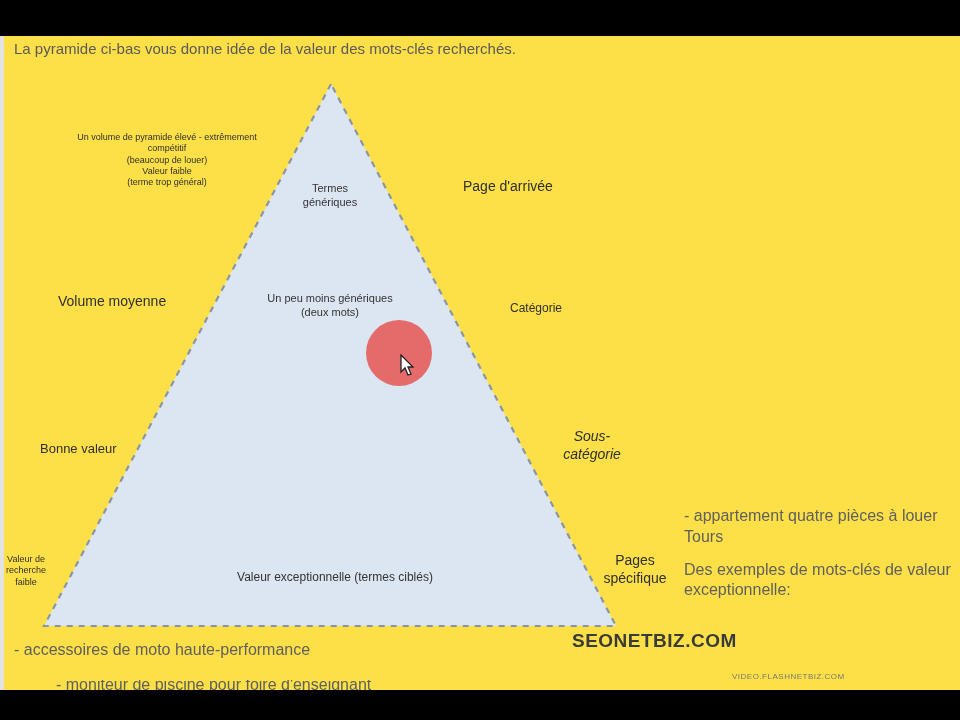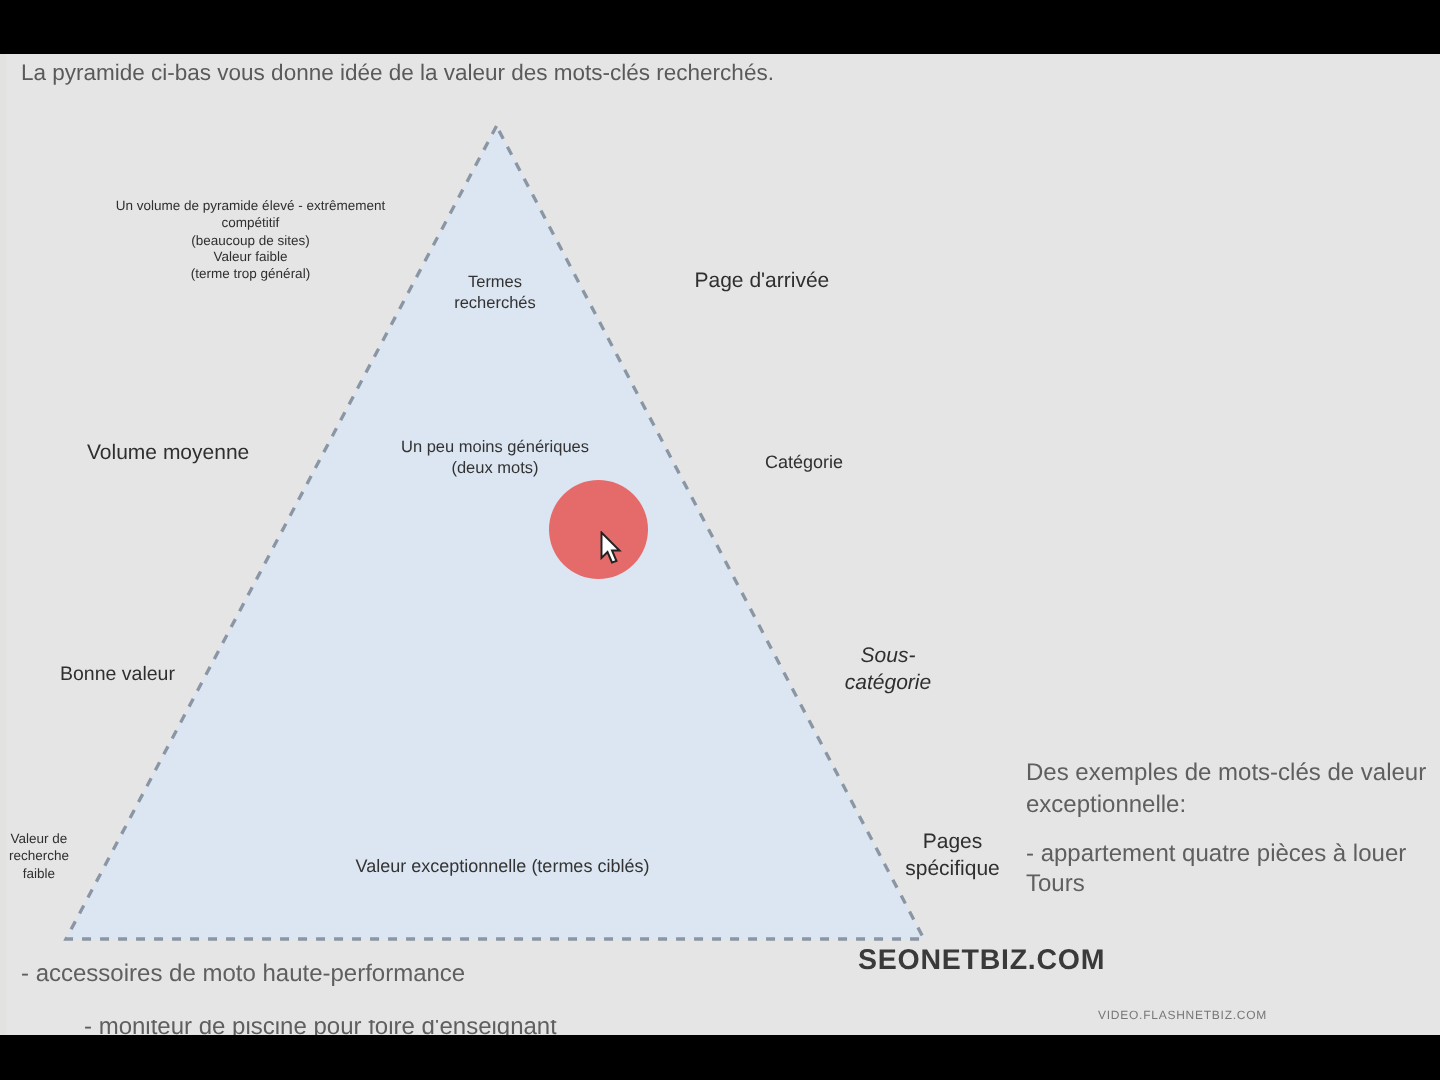--- a/index.html
+++ b/index.html
@@ -2,21 +2,21 @@
 <html><head>
 <meta charset="utf-8">
 <style>
   html, body { margin: 0; padding: 0; }
   body {
     width: 960px; height: 720px; background: #000; position: relative; overflow: hidden;
     font-family: "Liberation Sans", sans-serif;
   }
   .slide {
     position: absolute; left: 0; top: 36px; width: 960px; height: 654px;
-    background: #e5e5e5;
+    background: #fde047;
   }
   .slide-left-edge {
     position: absolute; left: 0; top: 0; width: 4px; height: 100%; background: #e2e3e0;
   }
   .intro {
     position: absolute; left: 14px; top: 4px; font-size: 15px; color: #5a5a5a; white-space: nowrap;
   }
   svg.pyramid { position: absolute; left: 0; top: 0; }
   .lbl { position: absolute; color: #2f2f2f; text-align: center; line-height: 1.25; }
   .small { font-size: 9px; }
@@ -52,32 +52,32 @@
   <div class="slide-left-edge"></div>
 
   <div class="intro">La pyramide ci-bas vous donne idée de la valeur des mots-clés recherchés.</div>
 
   <svg class="pyramid" width="960" height="654">
     <polygon points="331,48 44,590 616,590" fill="#dce6f2" stroke="#8a96a4" stroke-width="2.2" stroke-dasharray="6,6"></polygon>
   </svg>
 
   <div class="lbl inside" style="left:280px; top:146px; width:100px;">
     <div>Termes</div>
-    <div>recherchés</div>
+    <div>génériques</div>
   </div>
   <div class="lbl inside" style="left:235px; top:256px; width:190px;">
     <div>Un peu moins génériques</div>
     <div>(deux mots)</div>
   </div>
   <div class="lbl inside" style="left:170px; top:534px; width:330px; font-size:12px;">Valeur exceptionnelle (termes ciblés)</div>
 
   <div class="lbl small" style="left:52px; top:96px; width:230px;">
     <div>Un volume de pyramide élevé - extrêmement</div>
     <div>compétitif</div>
-    <div>(beaucoup de sites)</div>
+    <div>(beaucoup de louer)</div>
     <div>Valeur faible</div>
     <div>(terme trop général)</div>
   </div>
   <div class="lbl med" style="left:58px; top:257px; text-align:left; white-space:nowrap;">Volume moyenne</div>
   <div class="lbl" style="left:40px; top:405px; font-size:13px; text-align:left; white-space:nowrap;">Bonne valeur</div>
   <div class="lbl small" style="left:6px; top:518px; width:40px;">
     <div>Valeur de</div>
     <div>recherche</div>
     <div>faible</div>
   </div>
@@ -92,21 +92,21 @@
     <div>Pages</div>
     <div>spécifique</div>
   </div>
 
   <div class="cursor-dot"></div>
   <svg class="cursor-arrow" width="16" height="24" viewBox="0 0 16 24">
     <path d="M1,1 L1,18 L5,14 L8,21 L11,20 L8,13 L13,13 Z" fill="#ffffff" stroke="#222" stroke-width="1.3"></path>
   </svg>
 
   <div class="examples">
+    <p>- appartement quatre pièces à louer Tours</p>
     <p>Des exemples de mots-clés de valeur exceptionnelle:</p>
-    <p>- appartement quatre pièces à louer Tours</p>
   </div>
   <div class="bottom-example">- accessoires de moto haute-performance</div>
   <div class="cut-example">- moniteur de piscine pour foire d'enseignant</div>
 
   <div class="brand">SEONETBIZ.COM</div>
   <div class="brand-url">VIDEO.FLASHNETBIZ.COM</div>
 </div>
 
 </body></html>

